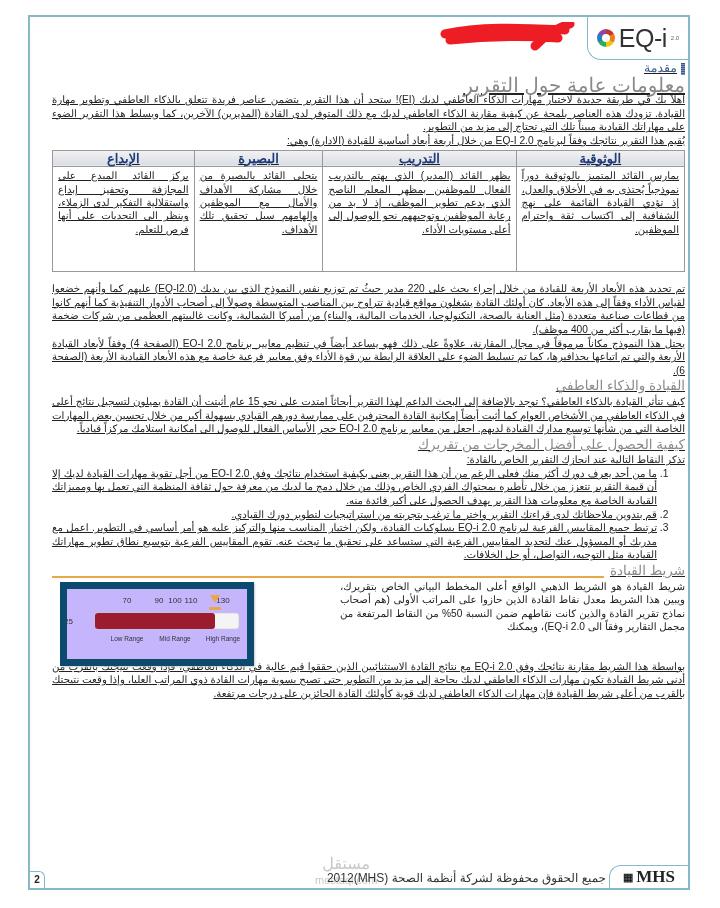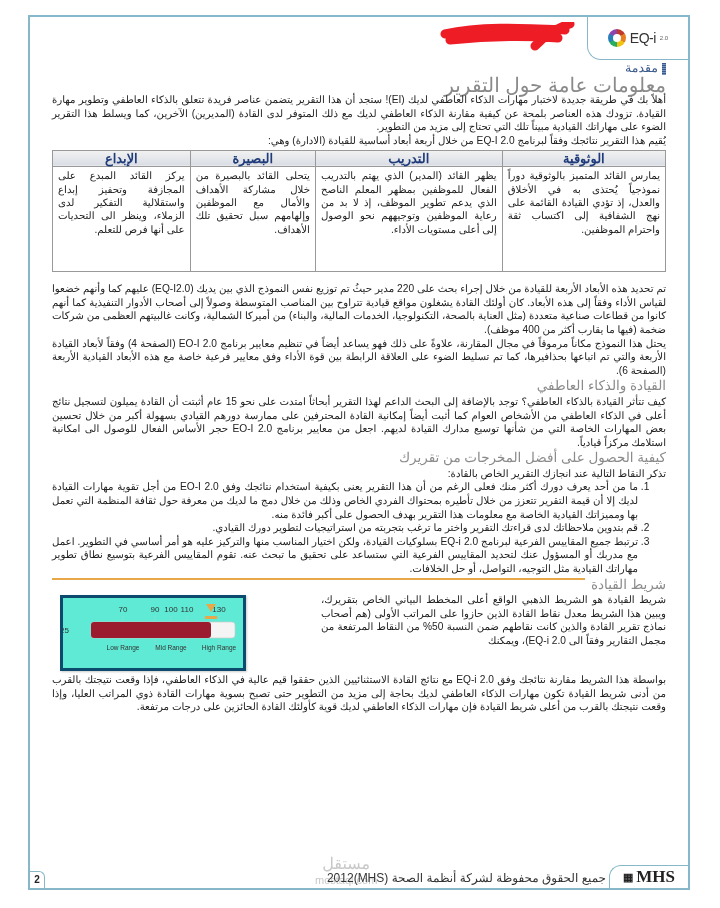--- a/index.html
+++ b/index.html
@@ -1,40 +1,40 @@
 <!DOCTYPE html>
 <html><head>
 <meta charset="utf-8">
 <style>
   html,body{margin:0;padding:0;background:#fff;}
   body{width:720px;height:908px;position:relative;overflow:hidden;font-family:"Liberation Sans",sans-serif;color:#222;}
   .page{position:absolute;left:28px;top:15px;width:662px;height:875px;border:2px solid #86b8c9;box-sizing:border-box;}
   .logo-tab{position:absolute;right:0;top:0;width:100px;height:42px;border-left:1.5px solid #86b8c9;border-bottom:1.5px solid #86b8c9;border-bottom-left-radius:14px;background:#fff;display:flex;align-items:center;justify-content:center;gap:4px;}
   .logo-ring{width:18px;height:18px;border-radius:50%;background:conic-gradient(#c0392b 0 60deg,#e67e22 60deg 120deg,#f1c40f 120deg 180deg,#27ae60 180deg 240deg,#2980b9 240deg 300deg,#8e44ad 300deg 360deg);position:relative;}
   .logo-ring::after{content:"";position:absolute;left:5px;top:5px;width:8px;height:8px;border-radius:50%;background:#fff;}
-  .logo-text{font-size:14px;color:#333;letter-spacing:-0.5px;}
+  .logo-text{font-size:25px;color:#333;letter-spacing:-0.5px;}
   .logo-sup{font-size:6px;vertical-align:top;color:#666;}
   .redact{position:absolute;left:440px;top:22px;width:135px;height:30px;}
-  .content{position:absolute;left:52px;right:54px;top:62px;direction:rtl;text-align:justify;font-size:10.2px;line-height:13.6px;}
+  .content{position:absolute;left:52px;right:35px;top:62px;direction:rtl;text-align:justify;font-size:10.2px;line-height:13.6px;text-decoration:underline;}
   .sec-title{display:flex;align-items:center;gap:4px;font-size:12.5px;color:#3a5a8c;margin:0 0 3px 0;}
   .sec-bar{width:4px;height:12px;background:repeating-linear-gradient(#3a5a8c 0 1px,#7a94c0 1px 2px);}
   .h-gray{font-size:20px;color:#8a8a8a;margin:1px 0 1px 0;}
   .h-gray-sm{font-size:13.5px;color:#8a8a8a;margin:2px 0 2px 0;}
   p{margin:0;}
   table.dims{width:100%;border-collapse:collapse;margin:2px 0 10px 0;direction:rtl;}
   table.dims th{background:linear-gradient(#f2f2f2,#d9dde4);color:#1f3b7a;font-size:13px;font-weight:bold;border:1px solid #999;padding:1px 0;text-align:center;}
   table.dims td{border:1px solid #999;vertical-align:top;padding:2px 5px 6px 5px;font-size:10.2px;line-height:13.4px;text-align:justify;height:96px;margin-top:9px;}
   ol{margin:0;padding-right:28px;}
   ol li{margin:0;}
-  .lb-title{display:flex;align-items:flex-start;justify-content:flex-start;gap:6px;margin-top:2px;}
+  .lb-title{display:flex;align-items:flex-end;justify-content:flex-start;gap:6px;margin-top:2px;}
   .lb-title span.t{font-size:13.5px;color:#8a8a8a;}
   .lb-line{flex:1;height:2px;background:#e8a84a;}
   .lb-wrap{position:relative;height:80px;margin-top:2px;}
   .lb-text{position:absolute;right:0;top:0;width:345px;margin-left:34px;}
-  .lb-chart{position:absolute;left:8px;top:2px;width:180px;height:70px;border:3px solid #0c4a6e;background:#5eead4;box-shadow:1px 1px 2px #ccc;}
+  .lb-chart{position:absolute;left:8px;top:2px;width:180px;height:70px;border:7px solid #0c4a6e;background:#c4b5fd;box-shadow:1px 1px 2px #ccc;}
   .lb-svg{position:absolute;left:0;top:0;}
   .after-lb{margin-top:0;}
   .footer-num{position:absolute;left:0;bottom:0;width:14px;height:16px;border-top:1.5px solid #86b8c9;border-right:1.5px solid #86b8c9;border-top-right-radius:6px;font-size:10px;font-weight:bold;text-align:center;line-height:16px;}
   .footer-copy{position:absolute;right:82px;bottom:3px;font-size:12px;color:#333;direction:rtl;}
   .footer-mhs{position:absolute;right:0;bottom:0;width:78px;height:22px;border-left:1.5px solid #86b8c9;border-top:1.5px solid #86b8c9;border-top-left-radius:12px;display:flex;align-items:center;justify-content:center;gap:3px;font-family:"Liberation Serif",serif;font-weight:bold;font-size:17px;color:#222;}
   .footer-mhs .g{font-size:11px;}
   .watermark{position:absolute;left:285px;bottom:2px;text-align:center;color:#c8c8c8;}
   .watermark .ar{font-size:16px;line-height:22px;direction:rtl;}
   .watermark .en{font-size:11px;line-height:11px;}
 </style>

